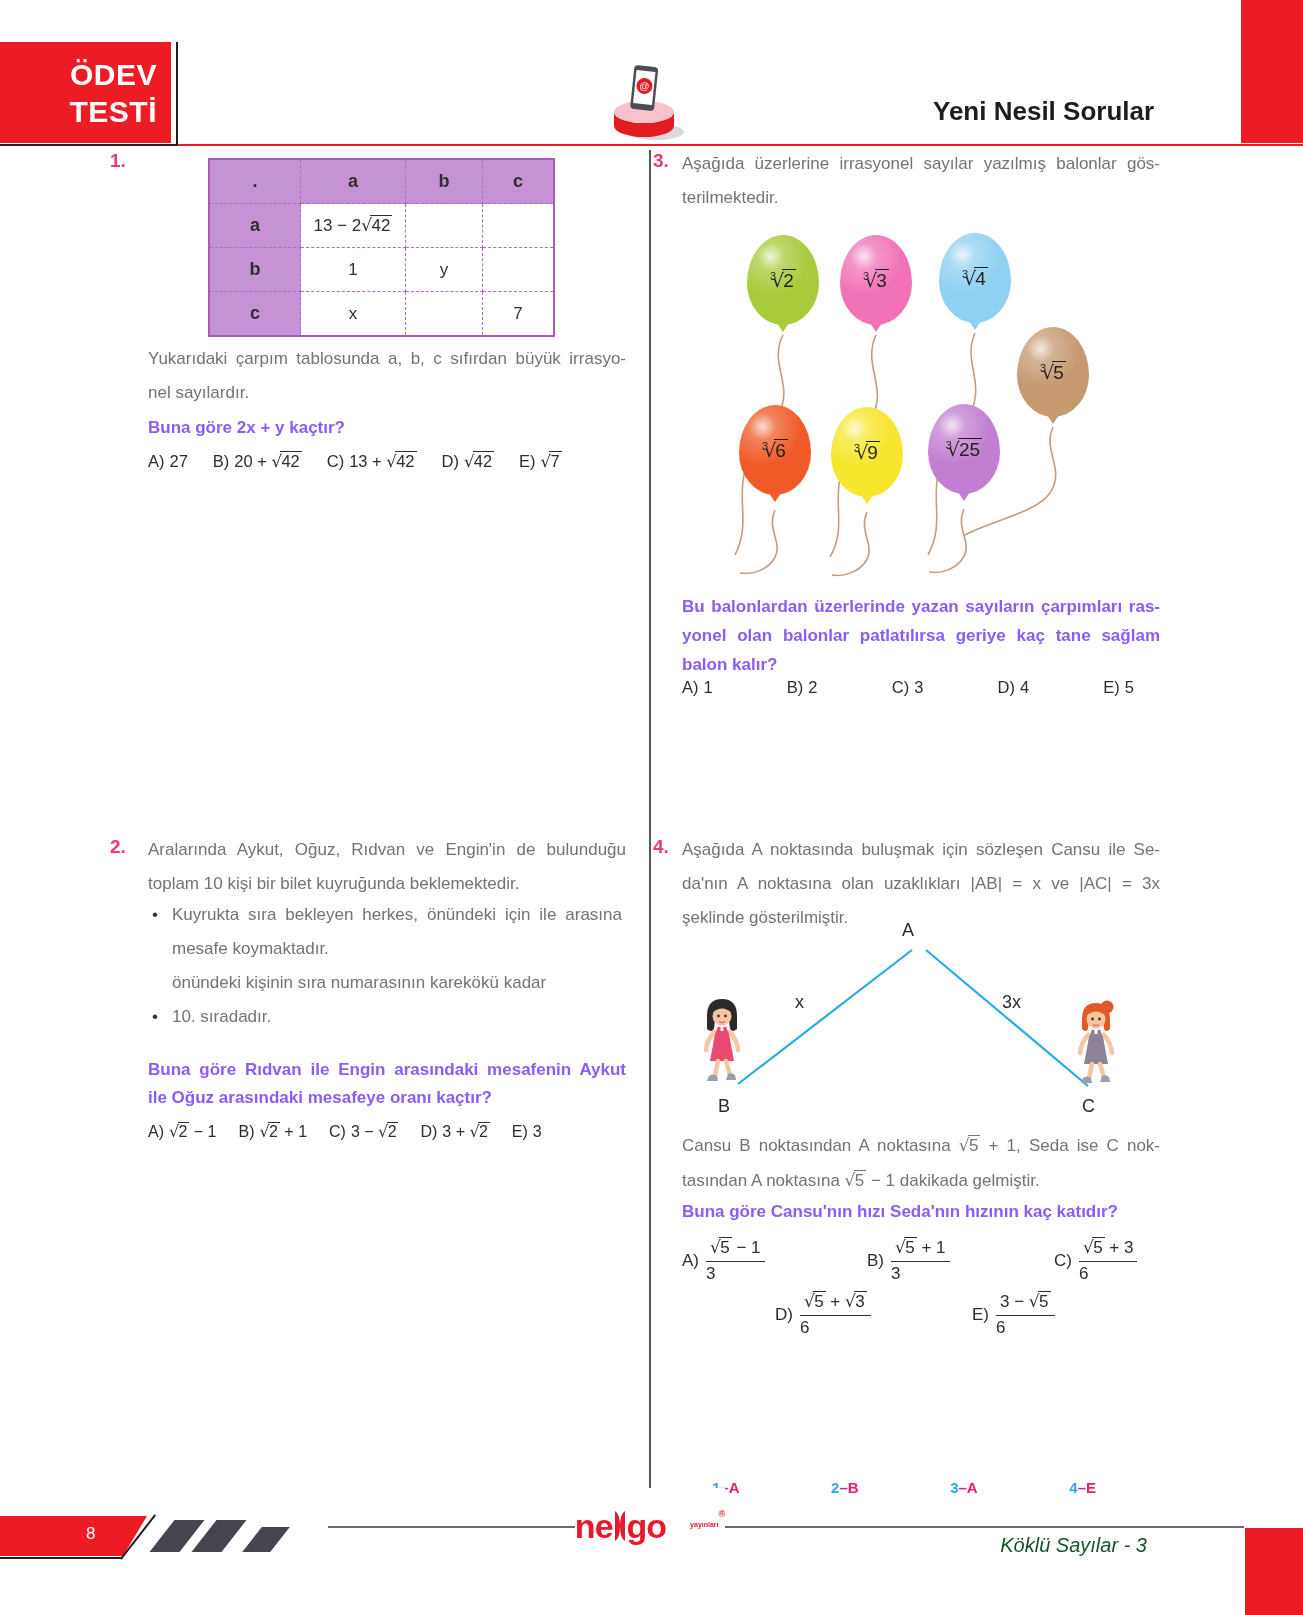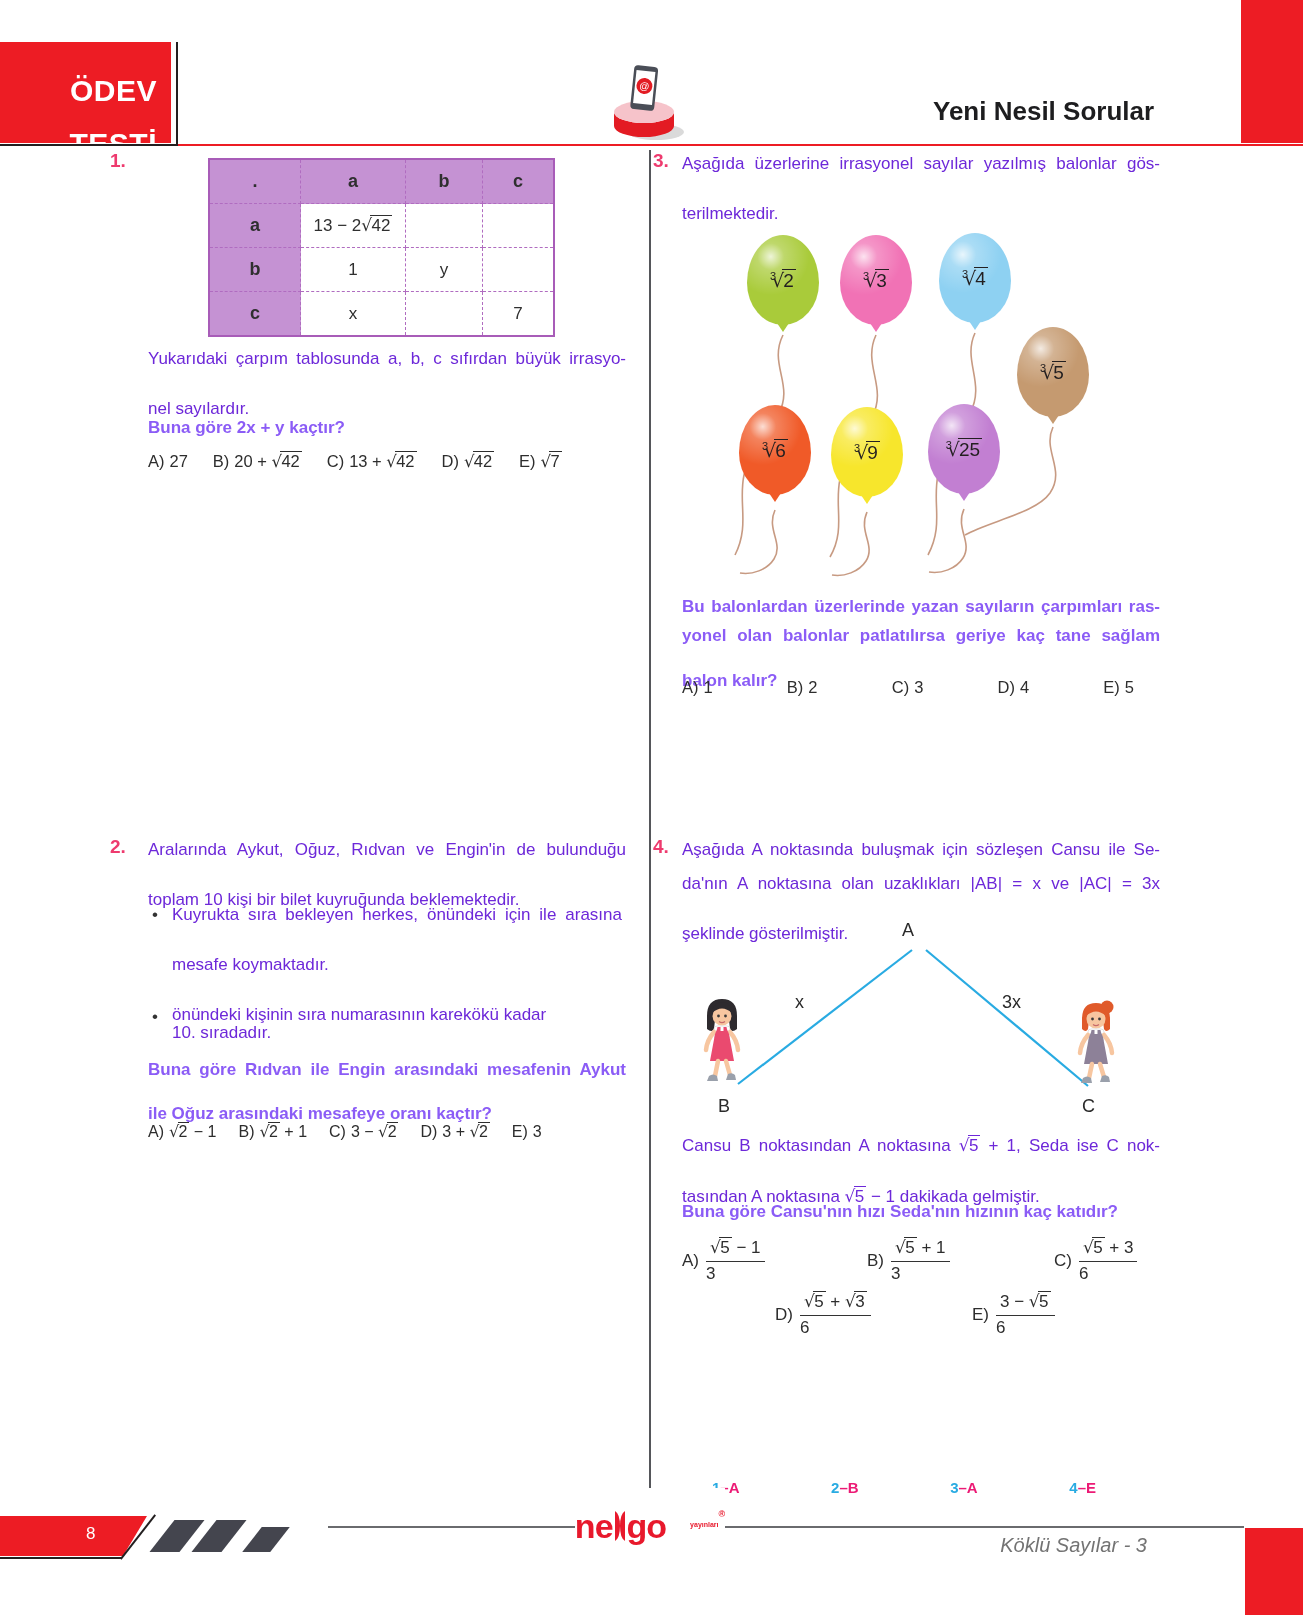--- a/index.html
+++ b/index.html
@@ -13,23 +13,23 @@
     text-align:right;padding:14px 14px 0 0;box-sizing:border-box;font-weight:bold;
     font-size:30px;line-height:37px;letter-spacing:.5px;}
   .badge-divider{left:176px;top:42px;width:2px;height:103px;background:#231f20;}
   .header-rule-red{left:0;top:144px;width:1303px;height:2px;background:#ed1c24;}
   .header-rule-dark{left:0;top:144px;width:178px;height:2px;background:#231f20;}
   .header-title{left:933px;top:96px;font-size:26px;font-weight:bold;color:#1d1d1f;}
   .top-red-bar{left:1241px;top:0;width:62px;height:143px;background:#ed1c24;}
   .col-divider{left:649px;top:150px;width:1.5px;height:1347px;background:#55565a;}
   
   .qnum{font-size:19px;font-weight:bold;color:#ee3a6e;}
-  .para{width:478px;font-size:17px;line-height:34px;color:#6d28d9;}
+  .para{width:478px;font-size:17px;line-height:34px;color:#737373;}
   .jline{display:block;text-align:justify;text-align-last:justify;}
-  .lline{display:block;margin-top:16px;}
+  .lline{display:block;}
   .boldq{width:478px;font-size:17px;line-height:28px;font-weight:bold;color:#8b5cf6;}
   .opts{display:flex;align-items:center;font-size:16.5px;color:#2d2d2d;}
   .opt{display:inline-flex;align-items:center;gap:5px;white-space:nowrap;}
   .sqrt{white-space:nowrap;}
   .ridx{font-size:0.58em;vertical-align:0.62em;margin-right:-0.38em;position:relative;z-index:1;line-height:0;}
   .rsign{font-family:"DejaVu Sans",sans-serif;position:relative;top:0.02em;}
   .vin{border-top:1.5px solid currentColor;margin-left:-0.1em;padding:0 0.12em 0 0.06em;}
   
   table.mult{border-collapse:collapse;border:2px solid #a85cb8;}
   table.mult th,table.mult td{border:1.4px dashed #b06cc0;text-align:center;vertical-align:middle;height:43px;padding:0;}
@@ -56,21 +56,21 @@
     display:flex;align-items:center;justify-content:center;}
   .brand{display:flex;align-items:center;color:#e8192c;font-weight:bold;font-size:34px;letter-spacing:-1px;}
   .brand-sub{font-size:7px;letter-spacing:0;display:block;text-align:center;margin-top:-4px;}
   .brand-reg{font-size:9px;vertical-align:top;position:relative;top:-12px;letter-spacing:0;}
   .page-banner{left:0;top:1516px;width:150px;height:40px;background:#ed1c24;
     clip-path:polygon(0 0,98% 0,82% 100%,0 100%);}
   .page-num{left:86px;top:1524px;color:#ffffff;font-size:17px;}
   .banner-outline{left:137px;top:1509px;width:2px;height:56px;background:#231f20;transform:rotate(38deg);}
   .banner-underline{left:0;top:1557px;width:122px;height:1.5px;background:#231f20;}
   .slash{position:absolute;background:#44454e;transform:skewX(-38deg);}
-  .section-title{top:1534px;right:156px;font-size:20px;font-style:italic;color:#737373;}
+  .section-title{top:1534px;right:156px;font-size:20px;font-style:italic;color:#14532d;}
   
   .fopt{position:absolute;display:inline-flex;align-items:center;gap:7px;font-size:17px;color:#2d2d2d;}
   .frac{display:inline-flex;flex-direction:column;align-items:flex-start;line-height:1.3;}
   .fnum{border-bottom:1.6px solid #333;padding:0 4px 2px;}
   .fden{padding-top:1px;}
   sup{line-height:0;}
 </style>
 </head>
 <body>
 

